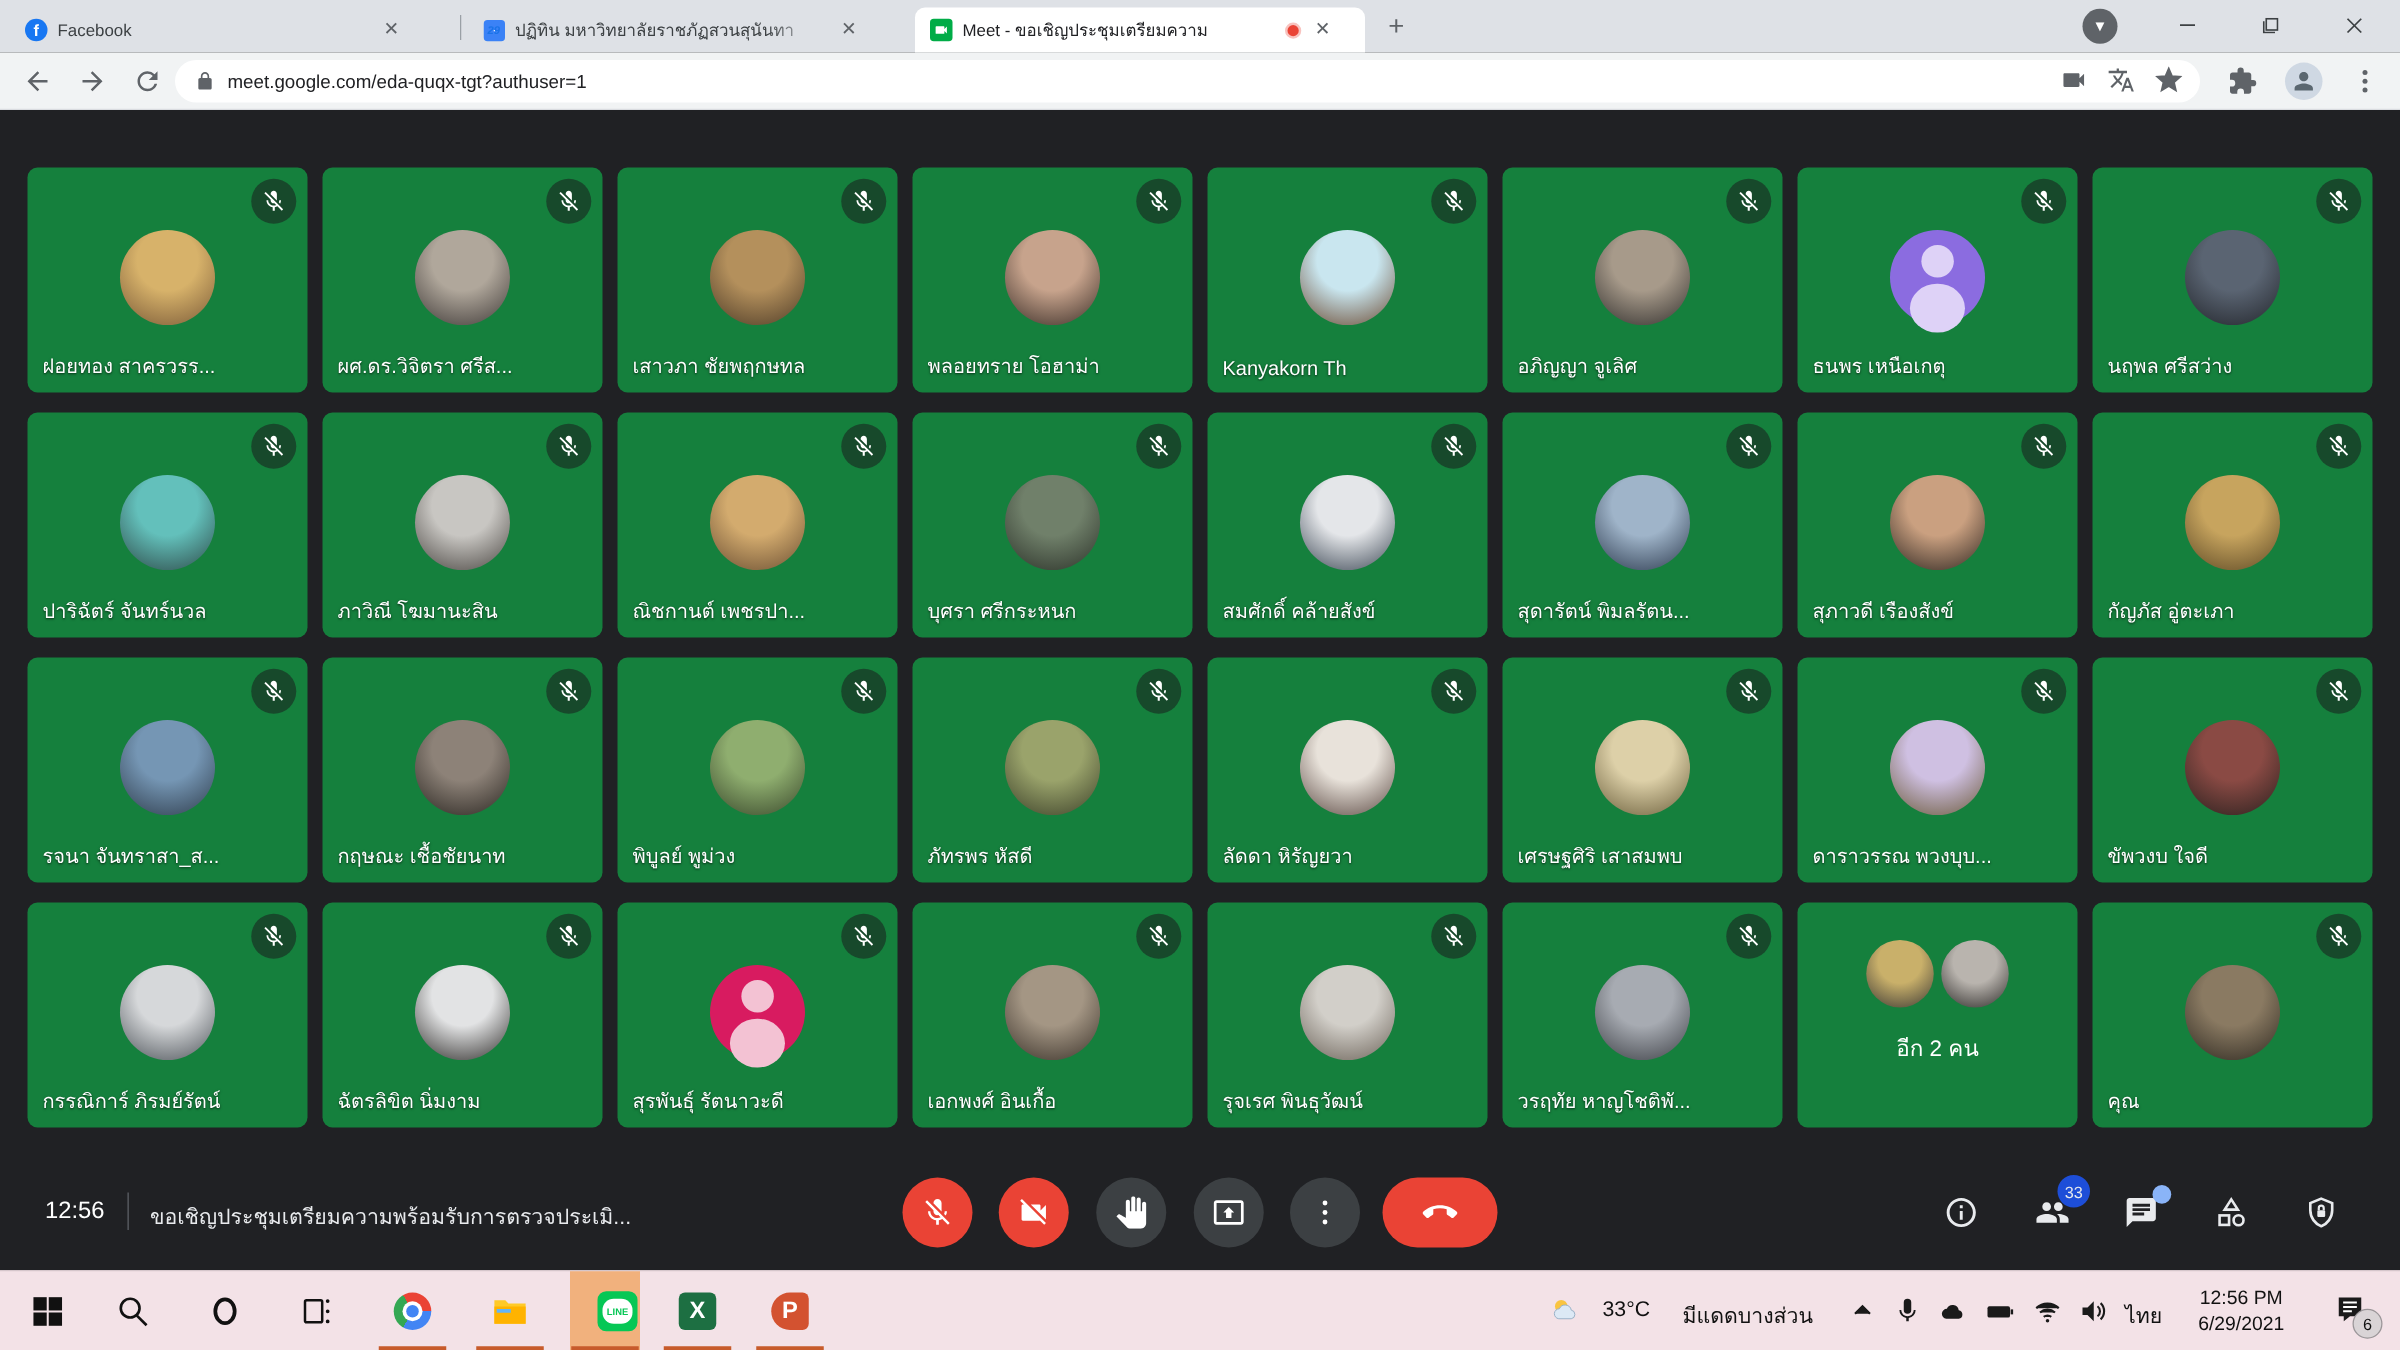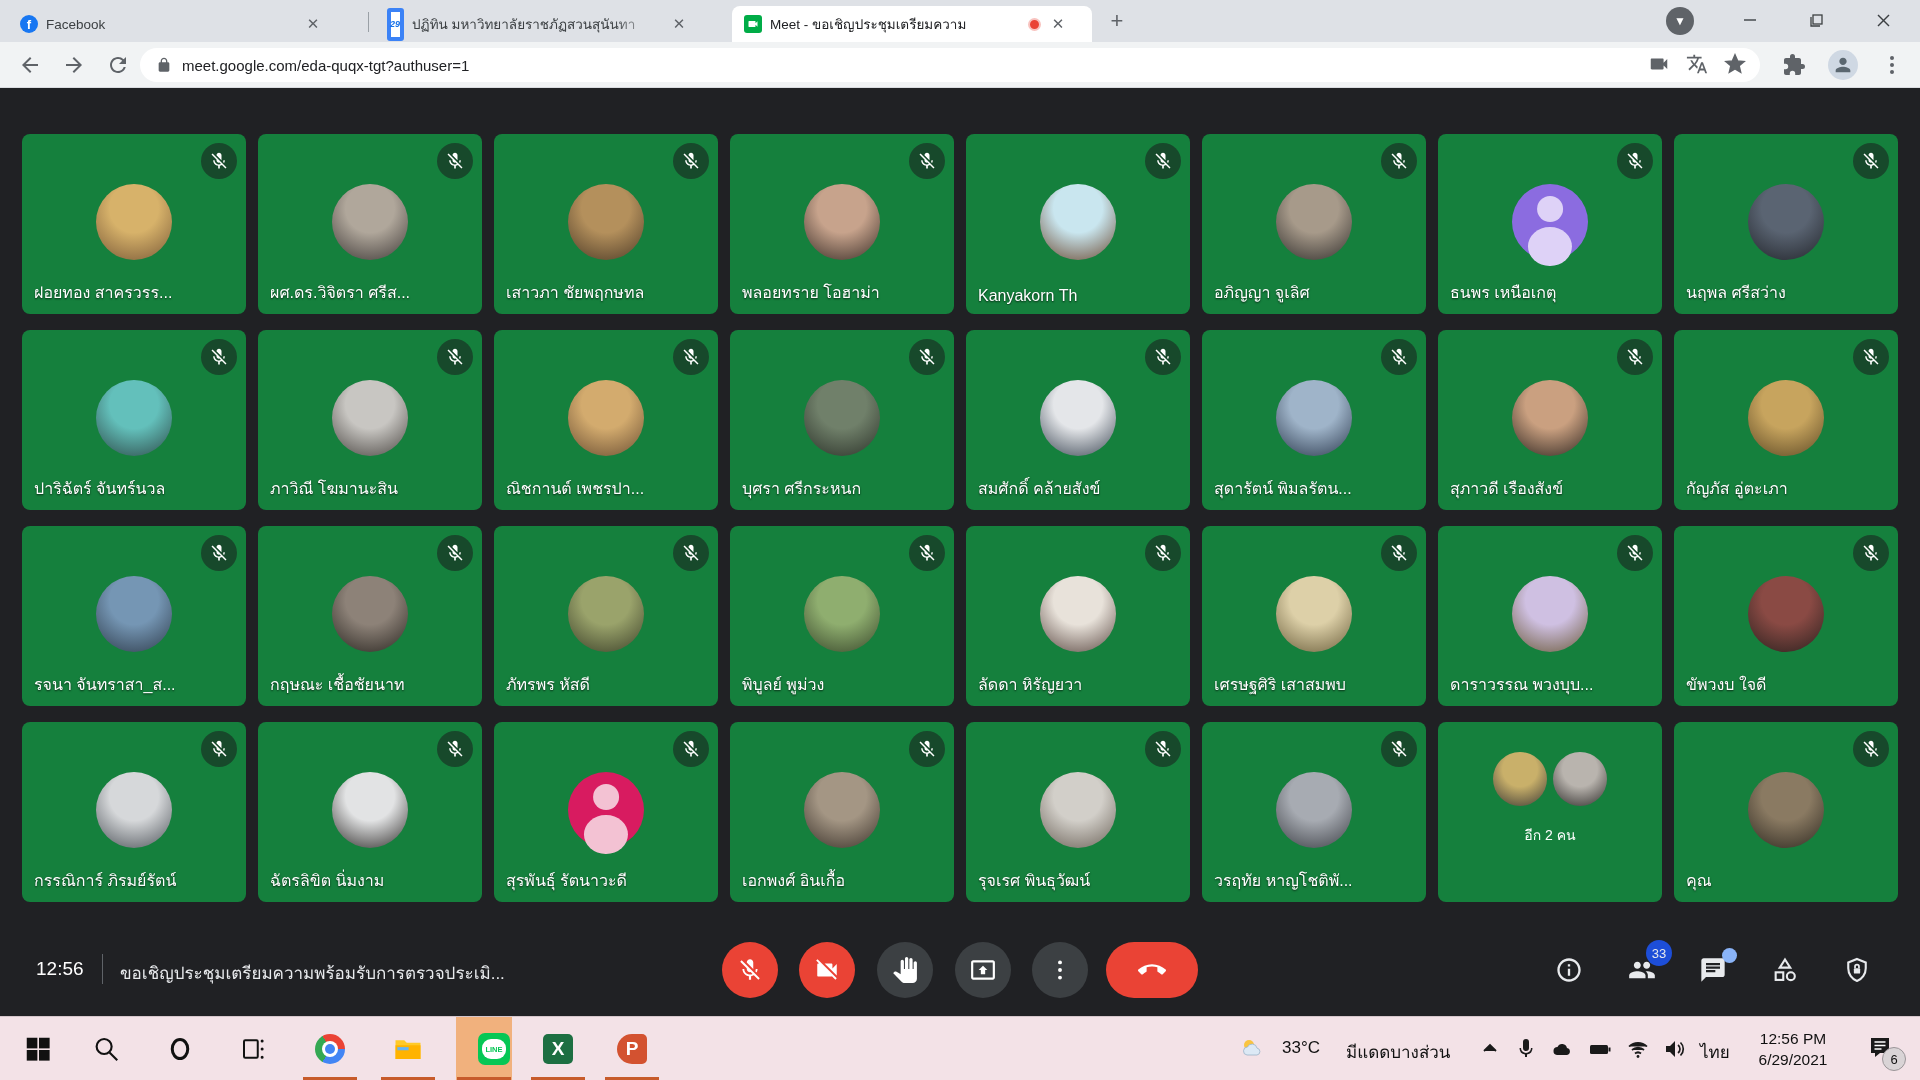--- a/index.html
+++ b/index.html
@@ -11,21 +11,21 @@
   .tabstrip { position:absolute; left:0; top:0; width:1920px; height:42px; background:#dee1e6; }
   .tab { position:absolute; top:6px; height:36px; display:flex; align-items:center; gap:8px;
          padding:0 10px 0 12px; font-size:13.5px; color:#3c4043; }
   .tab.active { background:#fff; border-radius:8px 8px 0 0; color:#202124; }
   .tab .title { flex:1; white-space:nowrap; overflow:hidden; max-width:250px; }
   .tab .fade { -webkit-mask-image:linear-gradient(90deg,#000 80%,transparent); mask-image:linear-gradient(90deg,#000 80%,transparent); }
   .tabclose { font-size:15px; color:#5f6368; width:18px; height:18px; line-height:17px; text-align:center; border-radius:50%; }
   .tabsep { position:absolute; top:12px; width:1px; height:20px; background:#9aa0a6; }
   .favicon { width:18px; height:18px; flex:0 0 18px; display:flex; align-items:center; justify-content:center; }
   .fav-fb { width:18px; height:18px; border-radius:50%; background:#1877f2; color:#fff; font-weight:bold; font-size:13px; display:flex; align-items:center; justify-content:center; }
-  .fav-cal { width:17px; height:33px; border:4px solid #3b82f6; border-radius:3px; background:#fff; color:#1a73e8; font-weight:bold; font-size:9px; display:flex; align-items:center; justify-content:center;font-style:italic; }
+  .fav-cal { width:17px; height:17px; border:8px solid #3b82f6; border-radius:3px; background:#fff; color:#1a73e8; font-weight:bold; font-size:9px; display:flex; align-items:center; justify-content:center;font-style:italic; }
   .fav-meet { width:18px; height:18px; border-radius:3px; background:#00ac47; display:flex; align-items:center; justify-content:center; }
   .recdot { width:13px; height:13px; border-radius:50%; background:#ea4335; border:2px solid #f8c3bf; flex:0 0 13px; }
   .newtab { position:absolute; top:8px; font-size:22px; color:#5f6368; width:30px; height:28px; text-align:center; line-height:26px; }
   .caretbtn { position:absolute; top:7px; width:28px; height:28px; border-radius:50%; background:#5f6368; color:#fff; font-size:12px; text-align:center; line-height:28px; }
   .winbtn { position:absolute; top:0; width:46px; height:40px; display:flex; align-items:center; justify-content:center; color:#3c4043; }
 
   .toolbar { position:absolute; left:0; top:42px; width:1920px; height:46px; background:#f1f3f4; border-bottom:1px solid #dadce0; }
   .navic { position:absolute; top:11px; width:24px; height:24px; }
   .navic svg { width:24px; height:24px; fill:#5f6368; }
   .omnibox { position:absolute; left:140px; top:6px; width:1620px; height:34px; background:#fff; border-radius:17px;
@@ -47,21 +47,21 @@
               background:rgba(26,27,30,.55); display:flex; align-items:center; justify-content:center; }
   .micbadge svg { width:20px; height:20px; }
   .pavatar { position:absolute; left:50%; top:50px; transform:translateX(-50%); width:76px; height:76px; border-radius:50%; }
   .pname { position:absolute; left:12px; bottom:9px; right:10px; color:#fff; font-size:16px; font-weight:500;
            white-space:nowrap; overflow:hidden; text-shadow:0 1px 2px rgba(0,0,0,.7); }
   .silh { position:relative; }
   .silh .head { position:absolute; left:50%; top:16%; transform:translateX(-50%); width:34%; height:34%; border-radius:50%; }
   .silh .body { position:absolute; left:50%; top:56%; transform:translateX(-50%); width:58%; height:52%; border-radius:50%; }
   .ovl-wrap { position:absolute; left:50%; top:30px; transform:translateX(-50%); display:flex; gap:6px; }
   .ovl-av { width:54px; height:54px; border-radius:50%; }
-  .ovl-label { position:absolute; left:0; right:0; top:102px; text-align:center; color:#fff; font-size:14px; font-weight:500; }
+  .ovl-label { position:absolute; left:0; right:0; top:102px; text-align:center; color:#fff; font-size:18px; font-weight:500; }
 
   .meetbar { position:absolute; left:0; bottom:6px; width:1920px; height:78px; }
   .mclock { position:absolute; left:36px; top:26px; color:#fff; font-size:19px; font-weight:500; }
   .msep { position:absolute; left:102px; top:22px; width:1px; height:30px; background:#5f6368; }
   .mtitle { position:absolute; left:120px; top:27px; color:#e8eaed; font-size:17px; max-width:470px;
             white-space:nowrap; overflow:hidden; }
   .cbtn { position:absolute; top:10px; width:56px; height:56px; border-radius:50%; display:flex; align-items:center; justify-content:center; }
   .cbtn svg { width:26px; height:26px; }
   .cbtn.red { background:#ea4335; }
   .cbtn.dark { background:#3c4043; }
@@ -375,31 +375,31 @@
           </div>
           <div class="pavatar" style="background: radial-gradient(circle at 50% 32%, rgb(141, 130, 120) 0%, rgb(141, 130, 120) 38%, rgb(43, 39, 34) 100%);"></div>
           <div class="pname">กฤษณะ เชื้อชัยนาท</div>
         </div>
         <div class="tile">
           <div class="micbadge">
             <svg viewBox="0 0 24 24" fill="#fff">
               <path d="M19 11h-1.7c0 .74-.16 1.43-.43 2.05l1.23 1.23c.56-.98.9-2.09.9-3.28zm-4.02.17c0-.06.02-.11.02-.17V5c0-1.66-1.34-3-3-3S9 3.34 9 5v.18l5.98 5.99zM4.27 3 3 4.27l6.01 6.01V11c0 1.66 1.33 3 2.99 3 .22 0 .44-.03.65-.08l1.66 1.66c-.71.33-1.5.52-2.31.52-2.76 0-5.3-2.1-5.3-5.1H5c0 3.41 2.72 6.23 6 6.72V21h2v-3.28c.91-.13 1.77-.45 2.54-.9L19.73 21 21 19.73 4.27 3z"></path>
             </svg>
           </div>
+          <div class="pavatar" style="background: radial-gradient(circle at 50% 32%, rgb(143, 174, 111) 0%, rgb(143, 174, 111) 38%, rgb(57, 72, 44) 100%);"></div>
+          <div class="pname">พิบูลย์ พูม่วง</div>
+        </div>
+        <div class="tile">
+          <div class="micbadge">
+            <svg viewBox="0 0 24 24" fill="#fff">
+              <path d="M19 11h-1.7c0 .74-.16 1.43-.43 2.05l1.23 1.23c.56-.98.9-2.09.9-3.28zm-4.02.17c0-.06.02-.11.02-.17V5c0-1.66-1.34-3-3-3S9 3.34 9 5v.18l5.98 5.99zM4.27 3 3 4.27l6.01 6.01V11c0 1.66 1.33 3 2.99 3 .22 0 .44-.03.65-.08l1.66 1.66c-.71.33-1.5.52-2.31.52-2.76 0-5.3-2.1-5.3-5.1H5c0 3.41 2.72 6.23 6 6.72V21h2v-3.28c.91-.13 1.77-.45 2.54-.9L19.73 21 21 19.73 4.27 3z"></path>
+            </svg>
+          </div>
           <div class="pavatar" style="background: radial-gradient(circle at 50% 32%, rgb(154, 163, 107) 0%, rgb(154, 163, 107) 38%, rgb(60, 65, 42) 100%);"></div>
           <div class="pname">ภัทรพร หัสดี</div>
-        </div>
-        <div class="tile">
-          <div class="micbadge">
-            <svg viewBox="0 0 24 24" fill="#fff">
-              <path d="M19 11h-1.7c0 .74-.16 1.43-.43 2.05l1.23 1.23c.56-.98.9-2.09.9-3.28zm-4.02.17c0-.06.02-.11.02-.17V5c0-1.66-1.34-3-3-3S9 3.34 9 5v.18l5.98 5.99zM4.27 3 3 4.27l6.01 6.01V11c0 1.66 1.33 3 2.99 3 .22 0 .44-.03.65-.08l1.66 1.66c-.71.33-1.5.52-2.31.52-2.76 0-5.3-2.1-5.3-5.1H5c0 3.41 2.72 6.23 6 6.72V21h2v-3.28c.91-.13 1.77-.45 2.54-.9L19.73 21 21 19.73 4.27 3z"></path>
-            </svg>
-          </div>
-          <div class="pavatar" style="background: radial-gradient(circle at 50% 32%, rgb(143, 174, 111) 0%, rgb(143, 174, 111) 38%, rgb(57, 72, 44) 100%);"></div>
-          <div class="pname">พิบูลย์ พูม่วง</div>
         </div>
         <div class="tile">
           <div class="micbadge">
             <svg viewBox="0 0 24 24" fill="#fff">
               <path d="M19 11h-1.7c0 .74-.16 1.43-.43 2.05l1.23 1.23c.56-.98.9-2.09.9-3.28zm-4.02.17c0-.06.02-.11.02-.17V5c0-1.66-1.34-3-3-3S9 3.34 9 5v.18l5.98 5.99zM4.27 3 3 4.27l6.01 6.01V11c0 1.66 1.33 3 2.99 3 .22 0 .44-.03.65-.08l1.66 1.66c-.71.33-1.5.52-2.31.52-2.76 0-5.3-2.1-5.3-5.1H5c0 3.41 2.72 6.23 6 6.72V21h2v-3.28c.91-.13 1.77-.45 2.54-.9L19.73 21 21 19.73 4.27 3z"></path>
             </svg>
           </div>
           <div class="pavatar" style="background: radial-gradient(circle at 50% 32%, rgb(232, 226, 218) 0%, rgb(232, 226, 218) 38%, rgb(92, 74, 68) 100%);"></div>
           <div class="pname">ลัดดา หิรัญยวา</div>
         </div>

